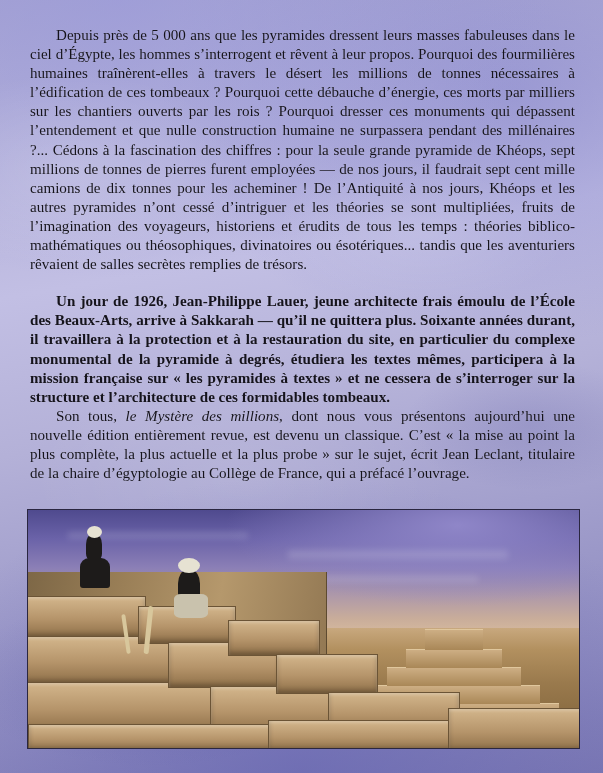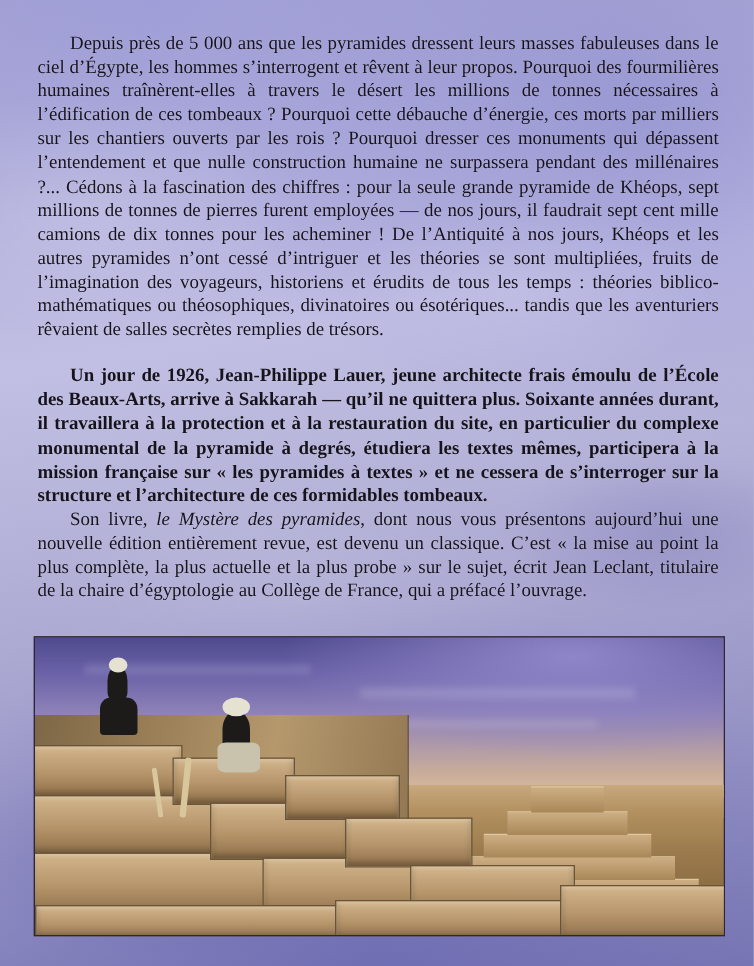--- a/index.html
+++ b/index.html
@@ -167,21 +167,21 @@
   }
 </style>
 </head>
 <body>
 
 <div id="page">
 
   <div id="text-block">
     <p>Depuis près de 5 000 ans que les pyramides dressent leurs masses fabuleuses dans le ciel d’Égypte, les hommes s’interrogent et rêvent à leur propos. Pourquoi des fourmilières humaines traînèrent-elles à travers le désert les millions de tonnes nécessaires à l’édification de ces tombeaux ? Pourquoi cette débauche d’énergie, ces morts par milliers sur les chantiers ouverts par les rois ? Pourquoi dresser ces monuments qui dépassent l’entendement et que nulle construction humaine ne surpassera pendant des millénaires ?... Cédons à la fascination des chiffres : pour la seule grande pyramide de Khéops, sept millions de tonnes de pierres furent employées — de nos jours, il faudrait sept cent mille camions de dix tonnes pour les acheminer ! De l’Antiquité à nos jours, Khéops et les autres pyramides n’ont cessé d’intriguer et les théories se sont multipliées, fruits de l’imagination des voyageurs, historiens et érudits de tous les temps : théories biblico-mathématiques ou théosophiques, divinatoires ou ésotériques... tandis que les aventuriers rêvaient de salles secrètes remplies de trésors.</p>
     <p class="gap">Un jour de 1926, Jean-Philippe Lauer, jeune architecte frais émoulu de l’École des Beaux-Arts, arrive à Sakkarah — qu’il ne quittera plus. Soixante années durant, il travaillera à la protection et à la restauration du site, en particulier du complexe monumental de la pyramide à degrés, étudiera les textes mêmes, participera à la mission française sur « les pyramides à textes » et ne cessera de s’interroger sur la structure et l’architecture de ces formidables tombeaux.</p>
-    <p class="tight"><span>Son livre, </span><em>le Mystère des pyramides</em><span>, dont nous vous présentons aujourd’hui une nouvelle édition entièrement revue, est devenu un classique. C’est « la mise au point la plus complète, la plus actuelle et la plus probe » sur le sujet, écrit Jean Leclant, titulaire de la chaire d’égyptologie au Collège de France, qui a préfacé l’ouvrage.</span></p>
+    <p class="tight"><span>Son tous, </span><em>le Mystère des millions</em><span>, dont nous vous présentons aujourd’hui une nouvelle édition entièrement revue, est devenu un classique. C’est « la mise au point la plus complète, la plus actuelle et la plus probe » sur le sujet, écrit Jean Leclant, titulaire de la chaire d’égyptologie au Collège de France, qui a préfacé l’ouvrage.</span></p>
   </div>
 
   <div id="photo">
     <div class="sky"></div>
     <div class="sky-streak" style="left:40px; top:22px; width:180px; height:7px;"></div>
     <div class="sky-streak" style="left:260px; top:40px; width:220px; height:9px;"></div>
     <div class="sky-streak" style="left:150px; top:66px; width:300px; height:6px;"></div>
 
     <div class="sand-band"></div>
     <div class="ground"></div>

